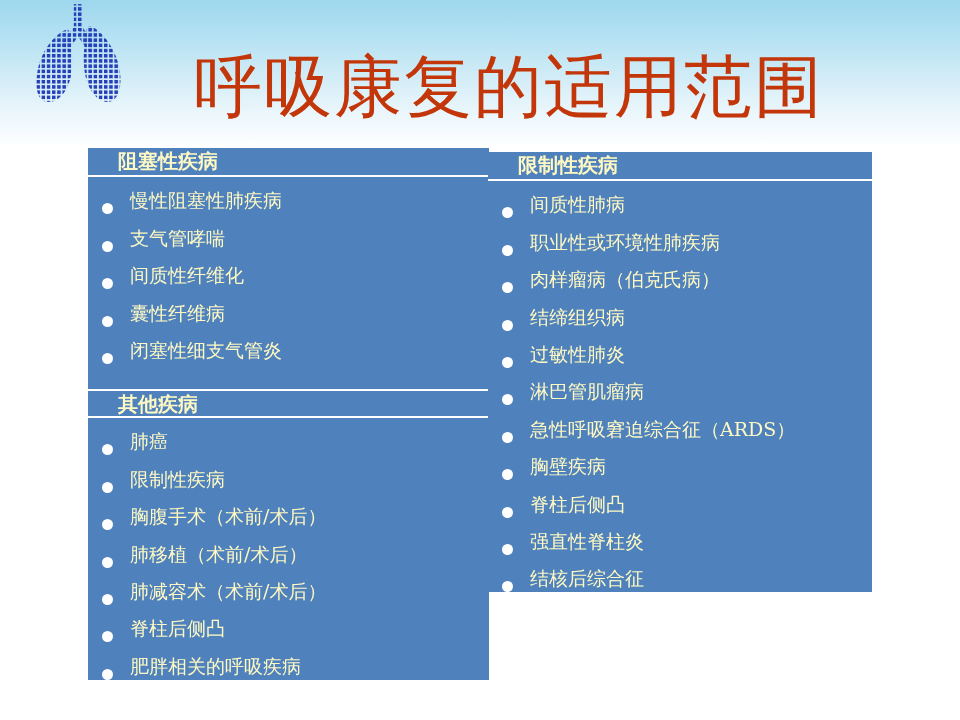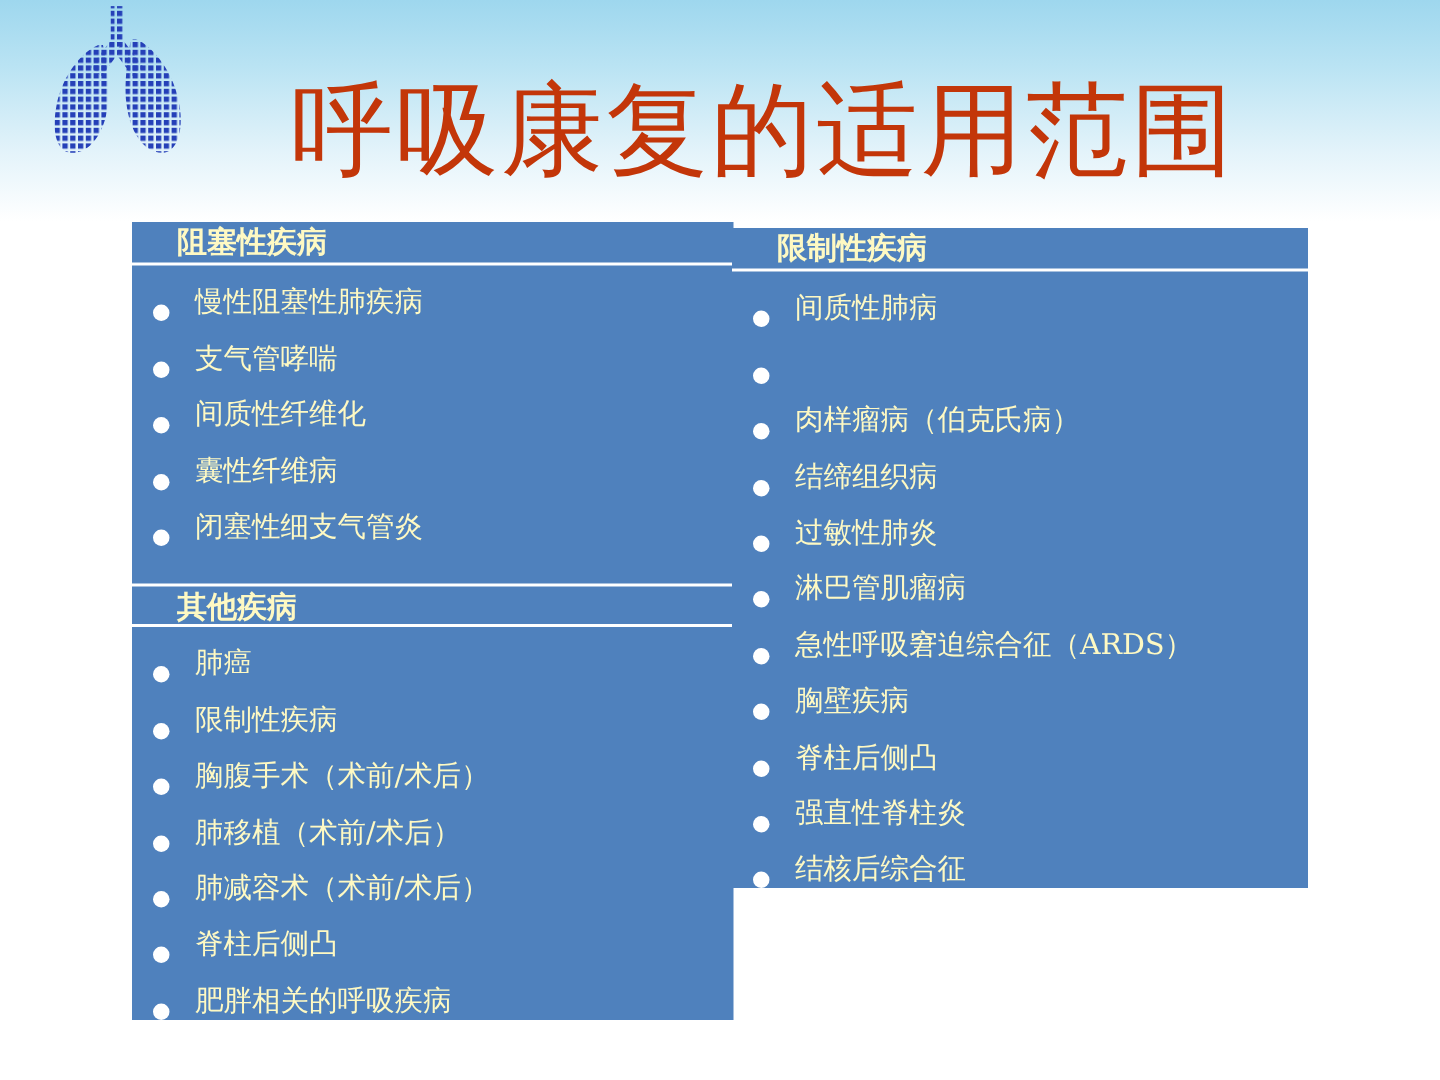--- a/index.html
+++ b/index.html
@@ -149,20 +149,21 @@
   <div class="panel panel-right">
       <div class="section">
         <div class="section-header">限制性疾病</div>
         <ul class="items">
           <li class="item">
             <span class="bullet"></span>
             <span>间质性肺病</span>
           </li>
           <li class="item">
             <span class="bullet"></span>
+            <span>职业性或环境性肺疾病</span>
           </li>
           <li class="item">
             <span class="bullet"></span>
             <span>肉样瘤病（伯克氏病）</span>
           </li>
           <li class="item">
             <span class="bullet"></span>
             <span>结缔组织病</span>
           </li>
           <li class="item">

